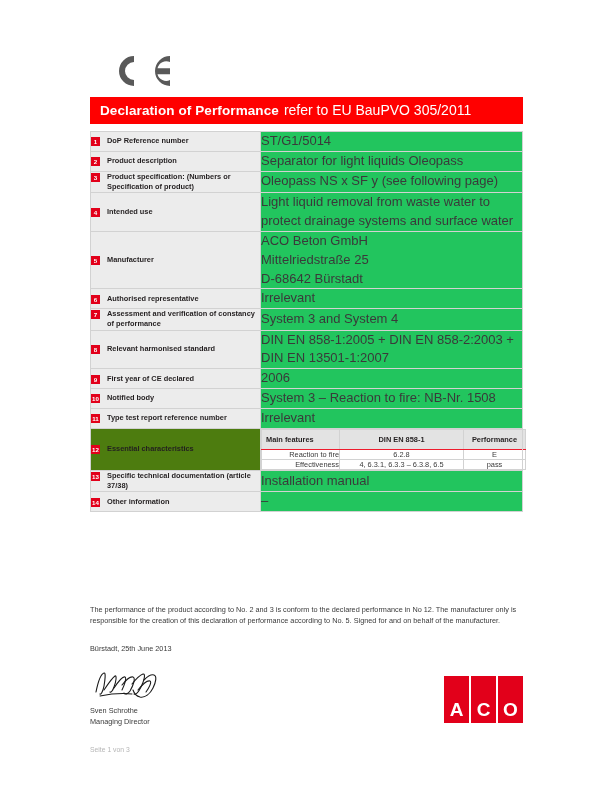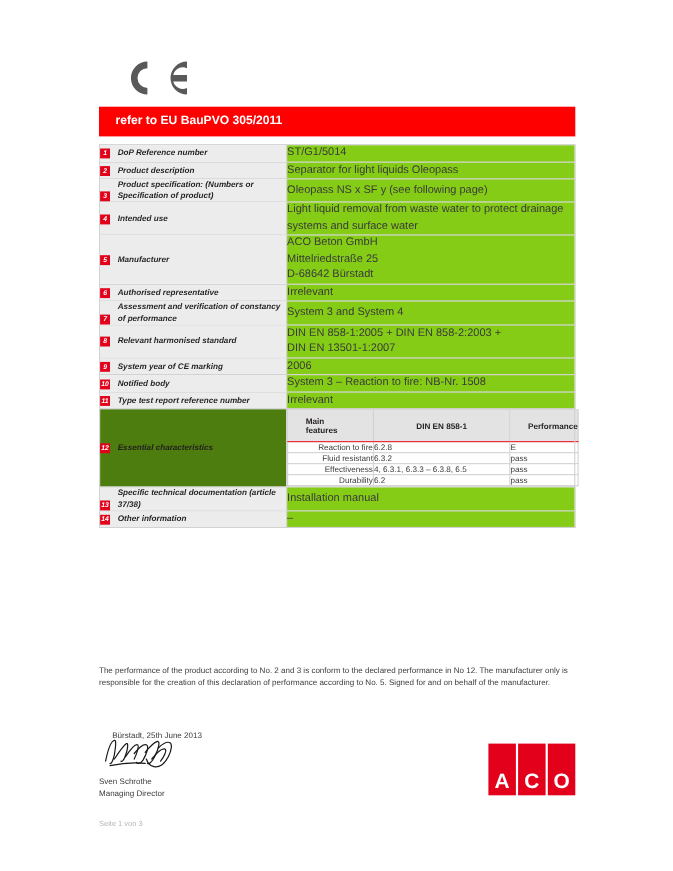--- a/index.html
+++ b/index.html
@@ -38,22 +38,22 @@
     align-items: center;
     padding-left: 10px;
     box-sizing: border-box;
   }
   #title-banner .main {
     font-size: 13.5px;
     font-weight: bold;
     letter-spacing: .1px;
   }
   #title-banner .sub {
-    font-size: 11px;
-    font-weight: bold;
+    font-size: 14px;
+    font-weight: normal;
     margin-left: 5px;
     padding-bottom: 1px;
   }
 
   
   #dop-table {
     position: absolute;
     left: 90px;
     top: 131px;
     width: 433px;
@@ -67,30 +67,29 @@
     padding: 0;
   }
   td.label-cell {
     width: 169px;
     background: #ececec;
     border-right: 1px solid #ee1c2e;
     padding: 5px 6px 5px 6px;
     position: relative;
   }
   td.value-cell {
-    background: #84cc16;
+    background: #22c55e;
     padding: 5px 7px;
-    font-size: 10px;
+    font-size: 13px;
     line-height: 1.45;
     color: #3a3a3a;
   }
   .lbl-row {
     display: flex;
-    align-items: flex-end;
-    font-style: italic;
+    align-items: flex-start;
   }
   .badge {
     flex: 0 0 auto;
     min-width: 9px;
     height: 9px;
     background: #e2001a;
     color: #ffffff;
     font-size: 6.2px;
     font-weight: bold;
     line-height: 9px;
@@ -124,26 +123,26 @@
     color: #3a3a3a;
     padding: 4px 6px;
     font-weight: normal;
   }
   table.sub-table thead th {
     background: #e3e3e3;
     font-weight: bold;
     color: #231f20;
     border-bottom: 1px solid #ee1c2e;
     text-align: center;
-    padding: 5px 16px;
+    padding: 5px 4px;
   }
   table.sub-table thead th.c0 { text-align: left; }
   table.sub-table td.c0 { text-align: right; }
   table.sub-table td.c1,
-  table.sub-table td.c2 { text-align: left; }
+  table.sub-table td.c2 { text-align: center; }
   col.sc0 { width: 78px; }
   col.sc1 { width: 124px; }
   col.sc2 { width: 62px; }
 
   td.ess-label {
     background: #4d7c0f;
     border-right: 1px solid #ee1c2e;
     vertical-align: middle;
     padding: 5px 6px;
   }
@@ -154,24 +153,23 @@
     left: 90px;
     top: 604px;
     width: 440px;
     font-size: 7.3px;
     line-height: 1.55;
     color: #3a3a3a;
   }
   #footer-date {
     position: absolute;
     left: 90px;
-    top: 664px;
+    top: 644px;
     font-size: 7.3px;
     color: #3a3a3a;
-    margin-left: 12px;
   }
 
   
   #signature-svg {
     position: absolute;
     left: 92px;
     top: 668px;
     width: 80px;
     height: 34px;
   }
@@ -219,20 +217,21 @@
 <body>
 
 <div id="ce-mark">
   <svg width="70" height="42" viewBox="0 0 70 42" xmlns="http://www.w3.org/2000/svg">
     <path d="M30 6 A15 15 0 1 0 30 36 L30 30 A9 9 0 1 1 30 12 Z" fill="#595959"></path>
     <path d="M66 6 A15 15 0 1 0 66 36 L66 30 A9 9 0 0 1 53.5 24.2 L66 24.2 L66 18.2 L53.5 18.2 A9 9 0 0 1 66 12 Z" fill="#595959"></path>
   </svg>
 </div>
 
 <div id="title-banner">
+  <span class="main">Declaration of Performance</span>
   <span class="sub">refer to EU BauPVO 305/2011</span>
 </div>
 
 <table id="dop-table">
   <tbody id="table-body">
       <tr>
         <td class="label-cell">
           <div class="lbl-row">
             <span class="badge">1</span>
             <span class="lbl-text">DoP Reference number</span>
@@ -319,21 +318,21 @@
         </td>
         <td class="value-cell">
           <div>DIN EN 858-1:2005 + DIN EN 858-2:2003 +</div>
           <div>DIN EN 13501-1:2007</div>
         </td>
       </tr>
       <tr>
         <td class="label-cell">
           <div class="lbl-row">
             <span class="badge">9</span>
-            <span class="lbl-text">System year of CE marking</span>
+            <span class="lbl-text">First year of CE declared</span>
           </div>
         </td>
         <td class="value-cell">
           <div>2006</div>
         </td>
       </tr>
       <tr>
         <td class="label-cell">
           <div class="lbl-row">
             <span class="badge">10</span>
@@ -376,32 +375,22 @@
                 <th class="c2">Performance</th>
               </tr>
             </thead>
             <tbody>
               <tr>
                 <td class="c0">Reaction to fire</td>
                 <td class="c1">6.2.8</td>
                 <td class="c2">E</td>
               </tr>
               <tr>
-                <td class="c0">Fluid resistant</td>
-                <td class="c1">6.3.2</td>
-                <td class="c2">pass</td>
-              </tr>
-              <tr>
                 <td class="c0">Effectiveness</td>
                 <td class="c1">4, 6.3.1, 6.3.3 – 6.3.8, 6.5</td>
-                <td class="c2">pass</td>
-              </tr>
-              <tr>
-                <td class="c0">Durability</td>
-                <td class="c1">6.2</td>
                 <td class="c2">pass</td>
               </tr>
             </tbody>
           </table>
         </td>
       </tr>
       <tr>
         <td class="label-cell">
           <div class="lbl-row">
             <span class="badge">13</span>

